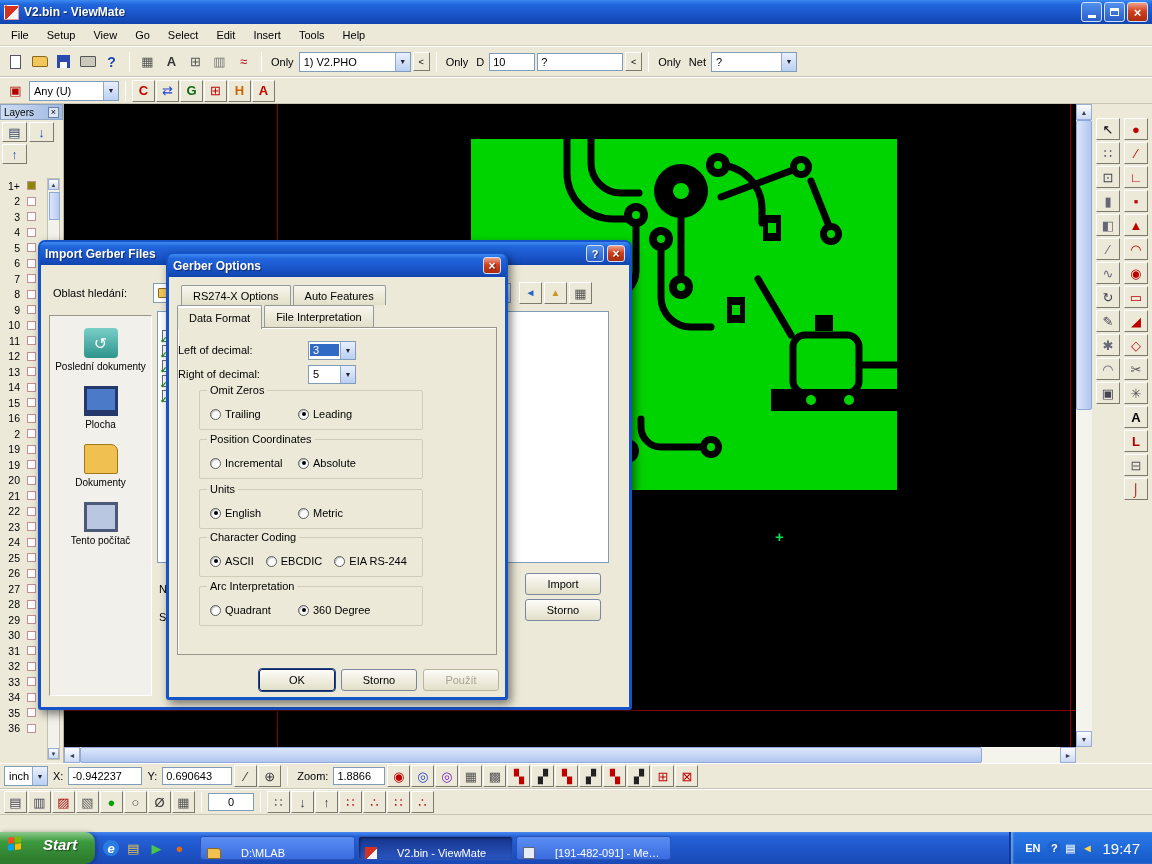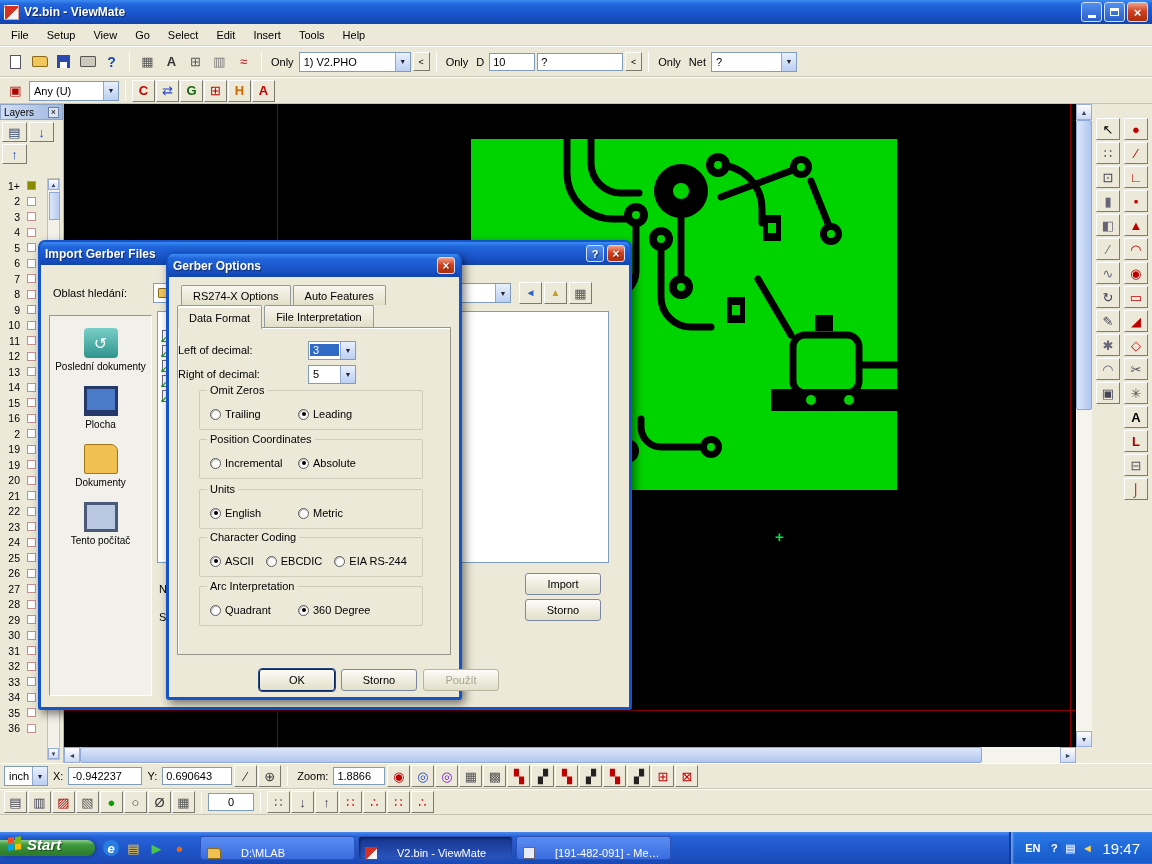--- a/index.html
+++ b/index.html
@@ -123,21 +123,21 @@
   .fitem { height:15px; display:flex; align-items:center; }
   .fpage { width:10px; height:12px; background:#fff; border:1px solid #667; position:relative; }
   .fcheck { position:absolute; left:-3px; bottom:-4px; color:#0a9a0a; font-size:9px; font-weight:bold; }
   .cutlbl { position:absolute; left:118px; white-space:nowrap; overflow:hidden; }
   .fname-row { top:318px; } .ftype-row { top:346px; }
   .xpbtn { font-family:"Liberation Sans",sans-serif; font-size:11px; height:22px; width:76px;
     background:linear-gradient(180deg,#fdfcf8,#f1efe2 45%,#e2dfc8); border:1px solid #7b87a0; border-radius:3px; }
   .import-btn { position:absolute; left:484px; top:308px; }
   .storno-btn { position:absolute; left:484px; top:334px; }
 
-  #gerber-dialog { left:166px; top:252px; width:296px; height:448px; z-index:20; }
+  #gerber-dialog { left:166px; top:252px; width:342px; height:448px; z-index:20; }
   .tabrow { position:absolute; display:flex; }
   .tabrow.r1 { left:12px; top:8px; }
   .tabrow.r2 { left:8px; top:28px; }
   .tab { padding:0 11px; height:20px; display:inline-flex; align-items:center; margin-right:2px;
     border:1px solid #919b9c; border-bottom:none; border-radius:2px 2px 0 0;
     background:linear-gradient(#f8f6ee,#e2dfc8); }
   .r2 .tab { height:22px; }
   .tab.active { background:#ece9d8; position:relative; z-index:4; height:24px; margin-bottom:-2px; box-shadow:inset 0 2px 0 #fff;justify-content:flex-end; }
   .tab-frame { position:absolute; left:8px; right:8px; top:50px; height:328px; background:#ece9d8;
     border:1px solid #98968a; box-shadow:inset 1px 1px 0 #fff; }
@@ -154,21 +154,21 @@
   .radio.sel::after { content:""; position:absolute; left:2.5px; top:2.5px; width:4px; height:4px; border-radius:50%; background:#000; }
   .gd-buttons { position:absolute; left:0; top:392px; width:100%; height:24px; }
   .gd-buttons .xpbtn { position:absolute; }
   .btn-ok { left:90px; border:1px solid #0a246a; outline:1px solid #24457e; }
   .btn-storno { left:172px; }
   .btn-apply { left:254px; color:#a8a490; border-color:#b8b4a0; }
 
   
   #taskbar { position:absolute; top:832px; left:0; right:0; height:32px;
     background:linear-gradient(180deg,#4a8af0 0%,#2563d8 14%,#1f55c8 55%,#1a49b4 100%); display:flex; align-items:center; }
-  .start-btn { height:16px; width:95px; border-radius:0 10px 10px 0; display:flex; align-items:center; gap:5px; padding:0 10px 8px 8px;
+  .start-btn { height:32px; width:95px; border-radius:0 10px 10px 0; display:flex; align-items:center; gap:21px; padding:0 10px 8px 8px;
     background:linear-gradient(180deg,#8cc98c 0%,#3d9a3d 30%,#2e7d2e 85%); color:#fff; font-weight:bold; font-style:italic; font-size:15px;
     text-shadow:1px 1px 1px rgba(0,0,0,.5); box-shadow:2px 0 4px rgba(0,0,0,.3); }
   .flag { width:14px; height:14px; display:grid; grid-template-columns:6px 6px; grid-template-rows:6px 6px; gap:1px; transform:skewY(-6deg); }
   .flag span:nth-child(1){background:#f25022}.flag span:nth-child(2){background:#7fba00}
   .flag span:nth-child(3){background:#00a4ef}.flag span:nth-child(4){background:#ffb900}
   .quick { display:flex; align-items:center; gap:6px; padding:0 8px; }
   .qicon { width:17px; height:17px; display:flex; align-items:center; justify-content:center; font-size:13px; }
   .tasks { display:flex; align-items:center; gap:3px; padding:0 4px; flex:1; }
   .taskbtn { height:24px; width:155px; border-radius:3px; border:1px solid #2a52b8; padding:0 6px; display:flex; align-items:flex-end; gap:20px;
     background:linear-gradient(180deg,#5b8ef2,#3a6ce0); color:#fff; white-space:nowrap; overflow:hidden; }

